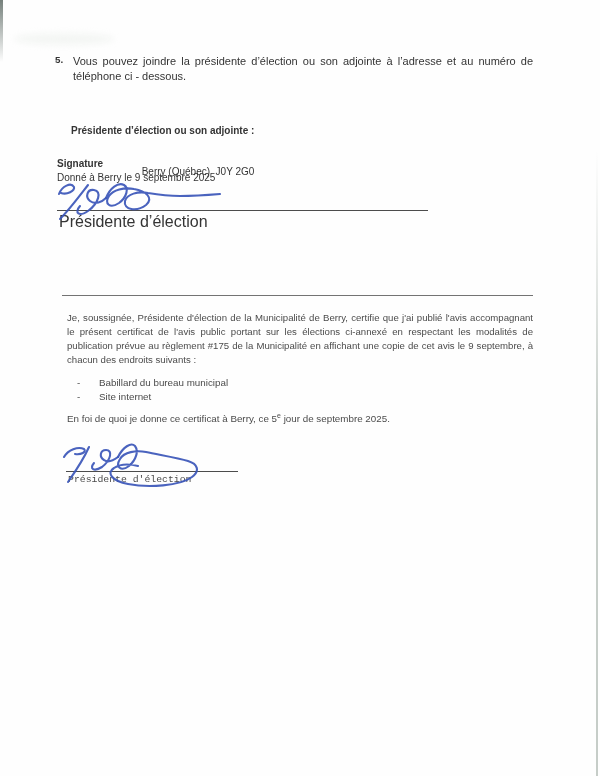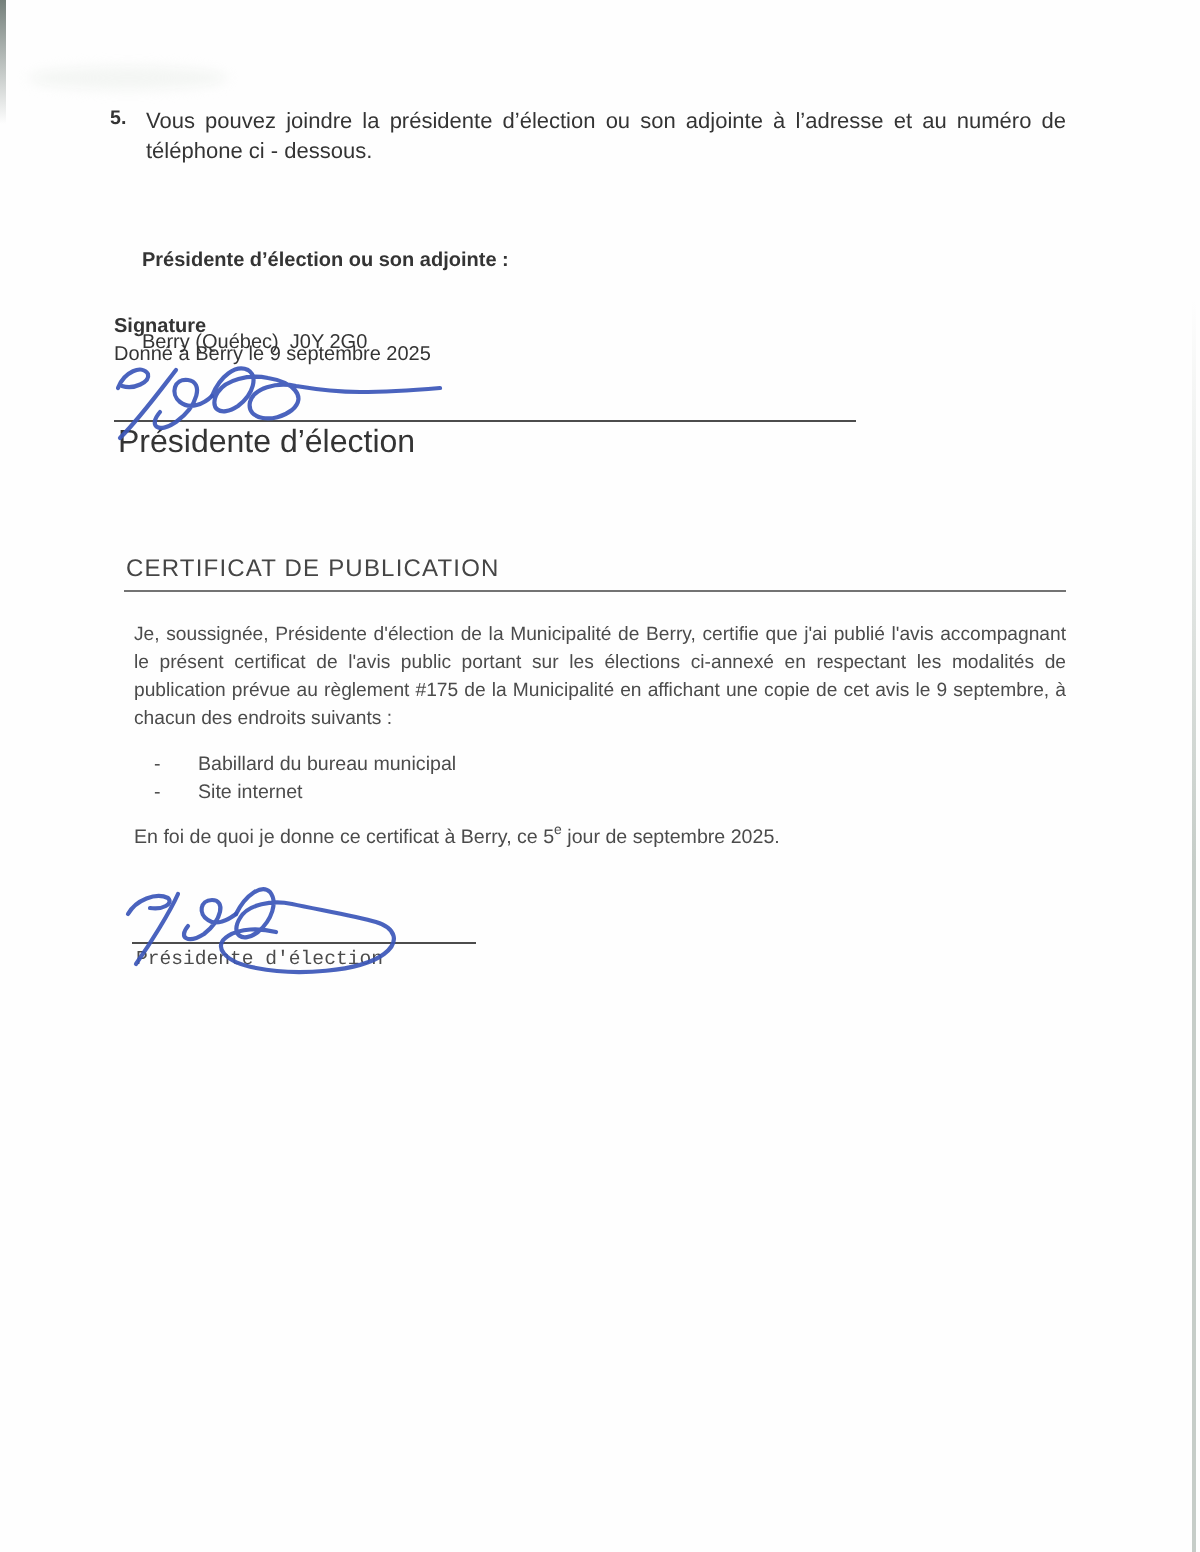--- a/index.html
+++ b/index.html
@@ -17,21 +17,21 @@
     background:linear-gradient(to bottom,#75807b,rgba(255,255,255,0));}
   .edge-right{position:absolute;right:2px;top:150px;width:2px;height:626px;
     background:linear-gradient(to bottom,rgba(204,210,205,0),#c6cdc8 45%);}
   .smudge{position:absolute;left:14px;top:33px;width:100px;height:12px;
     background:#f4f6f4;border-radius:50%;filter:blur(3px);}
 
   
   .item5{position:absolute;left:55px;top:54px;width:478px;display:flex;}
   .item5-num{font-weight:bold;font-size:9.8px;width:11px;flex:none;margin-right:7px;}
   .item5-text{flex:1;font-size:11px;line-height:15px;text-align:justify;}
-  .contact{position:absolute;left:71px;top:97px;font-size:10px;line-height:13.6px;white-space:pre-wrap;}
+  .contact{position:absolute;left:71px;top:97px;font-size:10px;line-height:13.6px;white-space:pre-wrap;text-align:right;}
   .contact .b{font-weight:bold;}
   .sig-head{position:absolute;left:57px;top:158px;font-size:10px;font-weight:bold;}
   .sig-date{position:absolute;left:57px;top:172px;font-size:10px;}
   .sig1-ink{position:absolute;left:48px;top:181px;z-index:3;}
   .sig1-line{position:absolute;left:57px;top:210px;width:371px;border-top:1.4px solid #4c4c4c;z-index:1;}
   .sig1-role{position:absolute;left:59px;top:213px;font-size:16px;z-index:2;}
 
   
   .cert-title{position:absolute;left:63px;top:277px;font-size:12px;letter-spacing:.6px;color:#454545;}
   .cert-underline{position:absolute;left:62px;top:295px;width:471px;border-top:1.3px solid #737373;}
@@ -72,21 +72,20 @@
 
   <svg class="sig1-ink" width="180" height="44" viewBox="0 0 180 44">
     <path class="ink" d="M11,13 C14,5 23,1 26,6 C27,10 19,14 13,12" stroke="#3b56b8"></path>
     <path class="ink" d="M40,4 C33,13 22,28 12,38" stroke="#3b56b8"></path>
     <path class="ink" d="M32,25 C26,32 31,36 40,30 C51,22 54,10 46,9 C39,8 37,16 42,20 C47,24 54,21 58,17" stroke="#3b56b8"></path>
     <path class="ink" d="M58,17 C62,7 70,1 76,4 C81,7 79,16 71,22 C62,28 56,23 61,15 C65,9 76,6 86,8 C98,10 106,17 98,24 C89,31 75,29 77,20 C79,13 90,10 100,12 C112,14 122,15 132,15 C146,15 160,14 172,13" stroke="#3b56b8"></path>
   </svg>
   <div class="sig1-line"></div>
   <div class="sig1-role">Présidente d’élection</div>
 
-  <div class="cert-title">CERTIFICAT DE PUBLICATION</div>
   <div class="cert-underline"></div>
 
   <div class="cert-body">Je, soussignée, Présidente d'élection de la Municipalité de Berry, certifie que j'ai publié l'avis accompagnant le présent certificat de l'avis public portant sur les élections ci-annexé en respectant les modalités de publication prévue au règlement #175 de la Municipalité en affichant une copie de cet avis le 9 septembre, à chacun des endroits suivants :</div>
 
   <div class="cert-list">
     <div class="cert-li">
       <span class="dash">-</span>
       <span>Babillard du bureau municipal</span>
     </div>
     <div class="cert-li">

